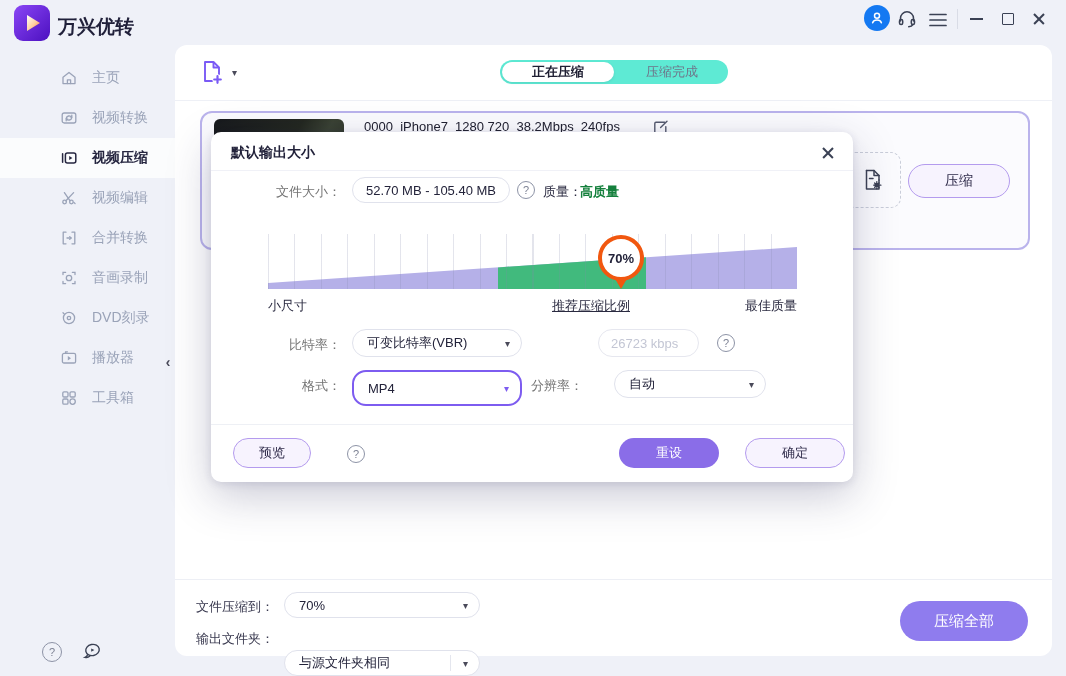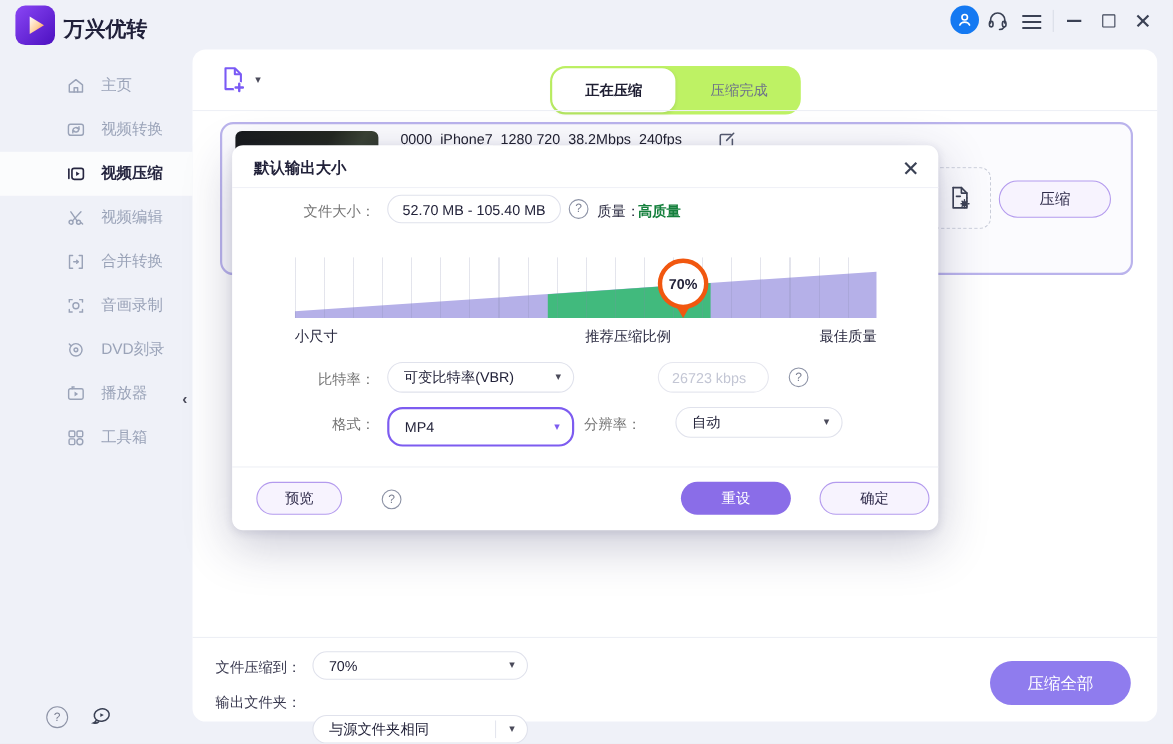--- a/index.html
+++ b/index.html
@@ -37,21 +37,21 @@
   .side-item.active { color:#262640; font-weight:bold; background:rgba(255,255,255,.75); }
   .side-item svg { flex:0 0 auto; }
   .collapse { left:160px; top:346px; width:16px; height:32px; display:flex; align-items:center;
               justify-content:center; color:#4a4a5a; font-size:14px; font-weight:bold; }
 
   
   .panel { left:175px; top:45px; width:877px; height:611px; background:#fff; border-radius:12px; }
   .addfile { left:198px; top:58px; width:28px; height:28px; }
   .caret-sm { color:#4a4a5a; font-size:10px; }
   .add-caret { left:232px; top:67px; }
-  .tabs { left:500px; top:60px; width:228px; height:44px; background:#bef264; border-radius:14px;
+  .tabs { left:500px; top:60px; width:228px; height:24px; background:#5eead4; border-radius:14px;
           display:flex; font-size:13px; color:#6e7489; }
   .tab { flex:1; display:flex; align-items:center; justify-content:center; cursor:pointer; }
   .tab.active { background:#fff; border-radius:12px; margin:2px; color:#1f1f33; font-weight:bold;
                 box-shadow:0 1px 3px rgba(31,35,60,.10); }
   .toolbar-sep { left:175px; top:100px; width:877px; height:1px; background:#eef0f6; }
 
   
   .card { left:200px; top:111px; width:830px; height:139px; background:#fbfbfe;
           border:2px solid #bab3ec; border-radius:12px; z-index:1; }
   .thumb { left:214px; top:119px; width:130px; height:122px; border-radius:6px; z-index:2;
@@ -104,21 +104,21 @@
   .slider .wedge { position:absolute; left:0; bottom:0; }
   .slider .ticks { position:absolute; inset:0; z-index:2;
     background:repeating-linear-gradient(to right, rgba(130,135,170,.22) 0 1px, transparent 1px 26.45px); }
   .marker-circle { position:absolute; left:330px; top:1px; width:46px; height:46px; border-radius:50%;
                    background:#fff; border:4px solid #f1570f; z-index:4; display:flex; align-items:center;
                    justify-content:center; font-size:13px; font-weight:bold; color:#23233a; }
   .marker-tip { position:absolute; left:346px; top:43px; width:0; height:0; z-index:3;
                 border-left:7px solid transparent; border-right:7px solid transparent;
                 border-top:12px solid #f1570f; }
   .slider-label { font-size:13px; color:#2a2a40; top:165px; }
-  .sl-left { left:57px; } .sl-center { left:360px; transform:translateX(-50%); } .sl-right { left:586px; transform:translateX(-100%); }
+  .sl-left { left:57px; } .sl-center { left:380px; transform:translateX(-50%);text-decoration:underline; } .sl-right { left:586px; transform:translateX(-100%); }
 
   .dd-bitrate { left:141px; top:197px; width:170px; height:28px; border-radius:14px; }
   .kbps-input { left:387px; top:197px; width:101px; height:28px; border:1px solid #e6e7ef; border-radius:14px;
                 padding:0 12px; font-size:13px; color:#23233a; outline:none;
                 font-family:"Liberation Sans","DejaVu Sans",sans-serif; }
   .kbps-input::placeholder { color:#c3c6d4; }
   .b-help { left:506px; top:202px; }
   .dd-format { left:141px; top:238px; width:170px; height:36px; border-radius:14px; border:2px solid #7d5cf0; }
   .dd-format .caret-sm { color:#7d5cf0; }
   .lbl-resolution { left:300px; top:245px; width:92px;text-align:center; }

